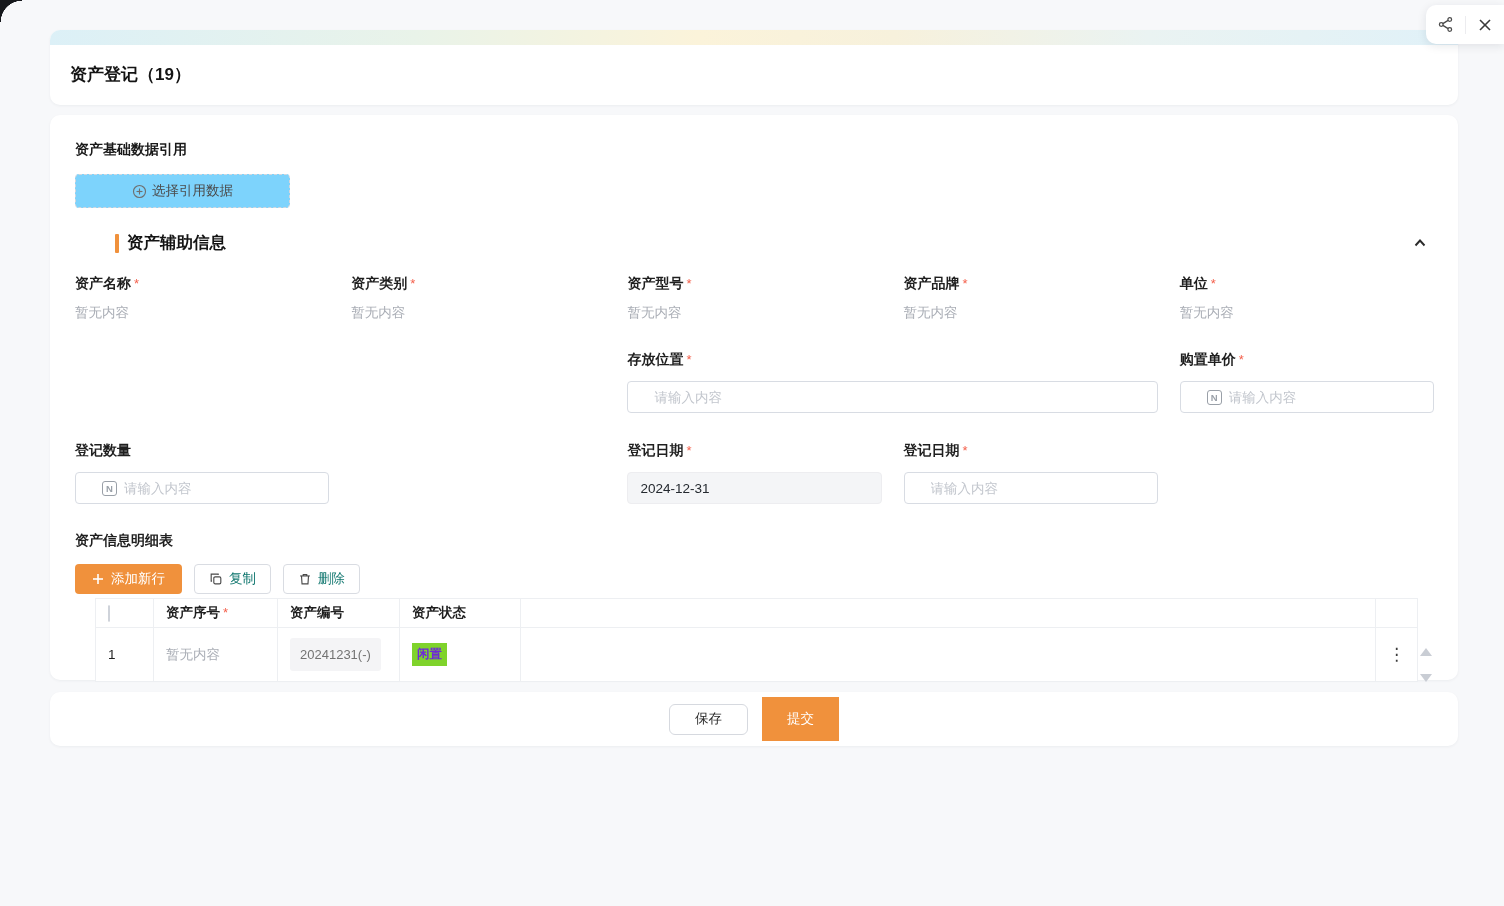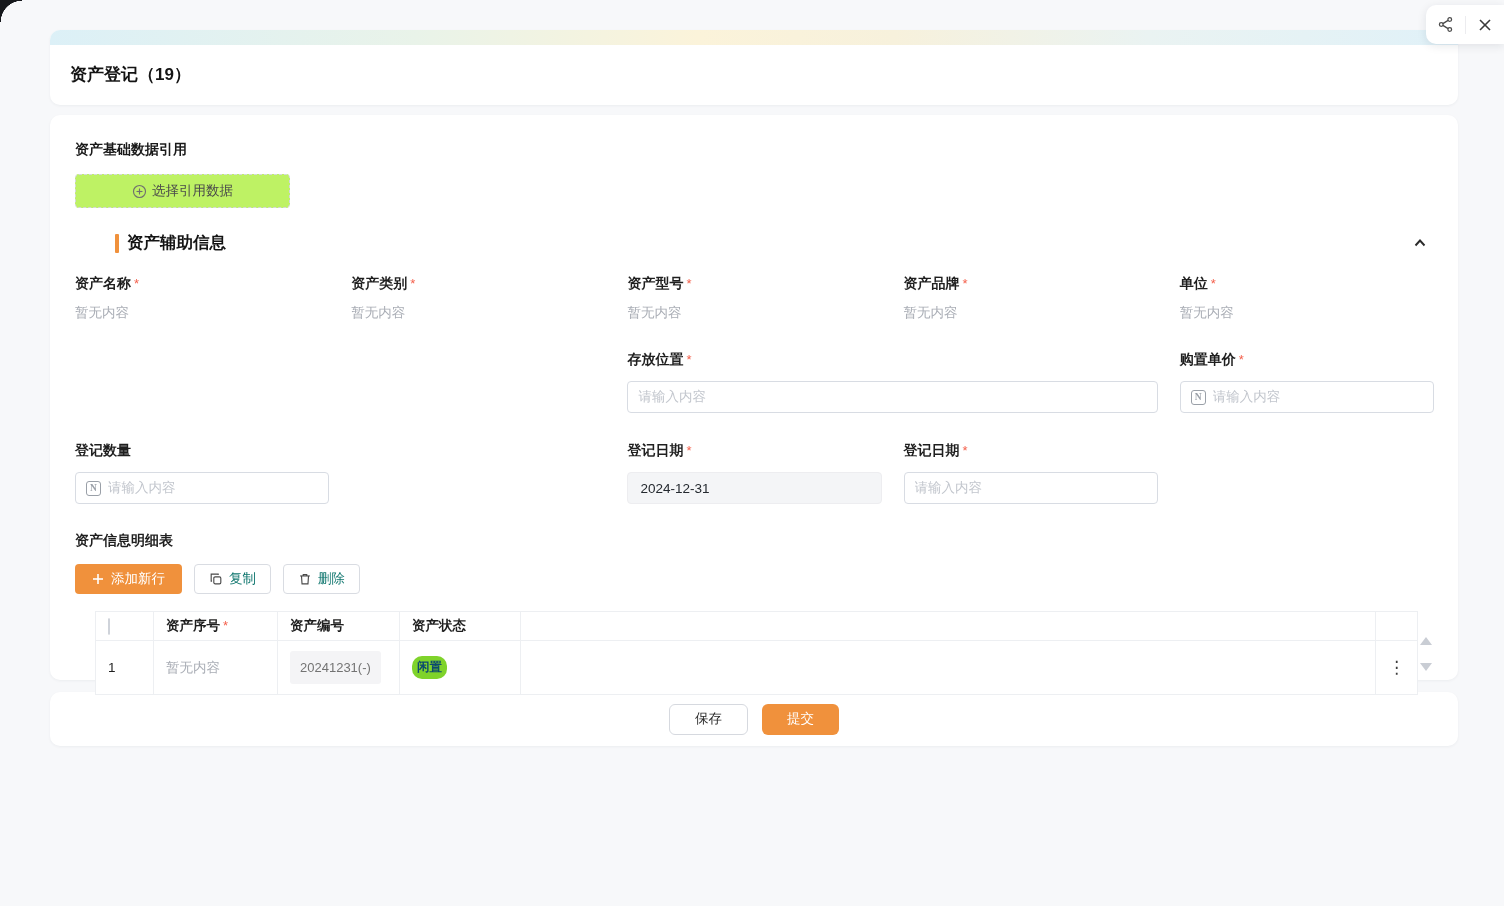--- a/index.html
+++ b/index.html
@@ -34,99 +34,99 @@
   .header-card { height:75px; position:relative; overflow:hidden; display:flex; align-items:center; }
   .header-strip {
     position:absolute; top:0; left:0; right:0; height:15px;
     background: linear-gradient(90deg,#dcf0f7 0%, #e9f3e9 26%, #fbf3da 46%, #f7f1dc 60%, #eaf3f2 78%, #e0f1f8 100%);
   }
   .page-title { font-size:17px; font-weight:700; margin:14px 0 0 20px; color:#141414; }
 
   .main-card { margin-top:10px; height:565px; padding:26px 24px 20px 25px; }
   .ref-label { font-size:14px; font-weight:700; margin-bottom:15px; color:#1a1a1a; }
   .ref-btn {
-    width:215px; height:34px; background:#bef264;
+    width:215px; height:34px; background:#7dd3fc;
     border:1px dashed #d4d7de; border-radius:4px;
     display:flex; align-items:center; justify-content:center; gap:5px;
     font-size:13.5px; color:#4b4b4b; cursor:pointer;
   }
   .section-header { display:flex; align-items:center; margin:24px 0 20px;padding-left:40px; }
   .section-bar { width:4px; height:19px; background:#f0913c; border-radius:1px; margin-right:8px; }
   .section-title { font-size:16.5px; font-weight:700; color:#141414; }
   .section-collapse { margin-left:auto; margin-right:6px; cursor:pointer; display:flex; }
 
   .fields-grid { display:grid; grid-template-columns:repeat(5,1fr); column-gap:22px; }
   .field { margin-bottom:28px; }
   .span2 { grid-column: 3 / 5; }
   .col3 { grid-column: 3; }
   .f-label { font-size:14px; font-weight:700; color:#1f1f1f; }
   .req { color:#f4604c; margin-left:3px; font-weight:400; font-size:13px; }
   .f-empty { margin-top:11px; color:#a9adb5; font-size:13.5px; }
   .f-input {
     margin-top:12px; height:32px; border:1px solid #d8dce3; border-radius:4px;
-    background:#fff; display:flex; align-items:center; padding:0 10px; gap:7px;font-family:Liberation Serif, serif;
+    background:#fff; display:flex; align-items:center; padding:0 26px; gap:7px;
   }
   .f-input input { border:none; outline:none; flex:1; font-size:13.5px; font-family:inherit; color:#333; background:transparent; }
   .f-input input::placeholder { color:#c2c6cd; }
   .num-icon {
     width:15px; height:15px; border:1.2px solid #9aa0a8; border-radius:3px;
     color:#9aa0a8; font-size:9.5px; font-weight:700;
     display:flex; align-items:center; justify-content:center; flex:none;
   }
   .f-date {
     margin-top:12px; height:32px; background:#f4f5f7; border:1px solid #ededf0;
     border-radius:4px; display:flex; align-items:center; padding:0 12px;
     font-size:13.5px; color:#24292f;
   }
 
   .detail-label { font-size:14px; font-weight:700; margin:0 0 14px; }
-  .toolbar { display:flex; gap:12px; margin-bottom:17px; }
+  .toolbar { display:flex; gap:12px; margin-bottom:4px; }
   .btn-add {
     background:#f0913c; color:#fff; border:none; border-radius:4px; height:30px;
     padding:0 17px; font-size:13.5px; display:flex; align-items:center; gap:7px;
     cursor:pointer; font-family:inherit;
   }
   .btn-plain {
     background:#fff; border:1px solid #d9dce2; border-radius:4px; height:30px;
     padding:0 14px; font-size:13.5px; color:#0f766e; display:flex; align-items:center; gap:6px;
     cursor:pointer; font-family:inherit;
   }
 
-  .table-zone { display:flex; align-items:flex-start;padding-left:20px; }
+  .table-zone { display:flex; align-items:flex-end;padding-left:20px; }
   table.grid-table { flex:1; border-collapse:collapse; table-layout:fixed; }
   .grid-table col.c-check { width:58px; }
   .grid-table col.c-serial { width:124px; }
   .grid-table col.c-code { width:122px; }
   .grid-table col.c-status { width:121px; }
   .grid-table col.c-actions { width:42px; }
   .grid-table th, .grid-table td { border:1px solid #edeff2; padding:0 12px; text-align:left; }
   .grid-table th { height:29px; font-size:13.5px; font-weight:700; color:#1f1f1f; background:#fff; }
   .grid-table td { height:54px; font-size:13.5px; background:#fff; }
   .checkbox { width:16px; height:16px; border:1px solid #cfd3da; border-radius:3px; background:#fff; cursor:pointer; }
   .cell-muted { color:#a9adb5; }
   .code-box {
     display:inline-block; background:#f4f4f6; border-radius:3px;
     padding:9px 10px; font-size:13px; color:#737373;
   }
   .badge-green {
-    display:inline-block; background:#7fd32b; color:#0c4a6e; border-radius:10px;
+    display:inline-block; background:#7fd32b; color:#6d28d9; border-radius:0;
     padding:3px 5px; font-size:12.5px; font-weight:700;
   }
   .more-dots { display:block; text-align:center; font-size:17px; color:#3c3c3c; cursor:pointer; line-height:1; }
   .scroll-col { width:16px; display:flex; flex-direction:column; align-items:center; justify-content:center; gap:18px; padding-top:26px; }
   .tri-up { width:0; height:0; border-left:6px solid transparent; border-right:6px solid transparent; border-bottom:8px solid #c9cdd4; cursor:pointer; }
   .tri-down { width:0; height:0; border-left:6px solid transparent; border-right:6px solid transparent; border-top:8px solid #c9cdd4; cursor:pointer; }
 
   .footer-card { margin-top:12px; height:54px; display:flex; align-items:center; justify-content:center; gap:14px; }
   .btn-save {
     width:79px; height:31px; background:#fff; border:1px solid #d6d9df; border-radius:6px;
     font-size:13.5px; color:#2b2b2b; cursor:pointer; font-family:inherit;
   }
   .btn-submit {
-    width:77px; height:31px; background:#f0913c; border:none; border-radius:6px;
+    width:77px; height:44px; background:#f0913c; border:none; border-radius:0;
     font-size:13.5px; color:#fff; cursor:pointer; font-family:inherit;
   }
   svg { display:block; }
 </style>
 </head>
 <body>
 
 <div class="corner-notch"></div>
 
 <div class="float-actions">

